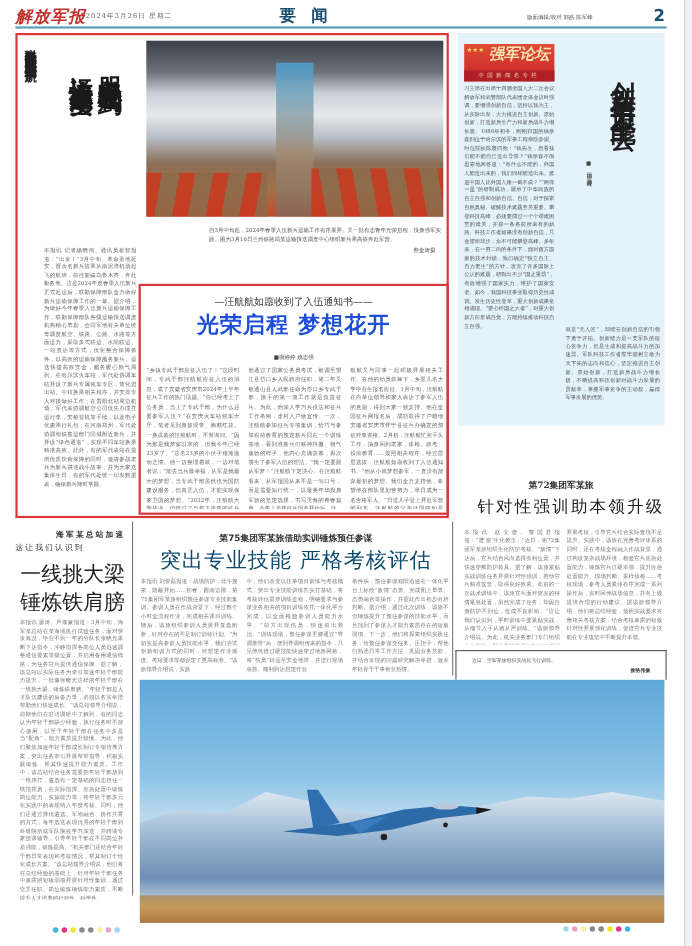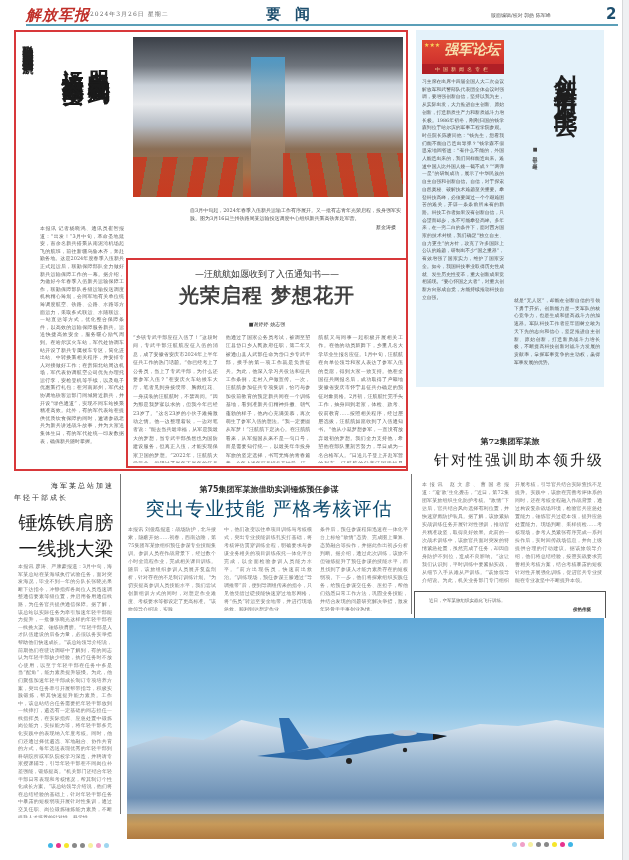--- a/index.html
+++ b/index.html
@@ -1,19 +1,19 @@
 <!DOCTYPE html>
 <html><head>
 <meta charset="utf-8">
 <style>
   * { box-sizing: border-box; margin: 0; padding: 0; }
   html, body { width: 629px; height: 860px; background: #ffffff; overflow: hidden; }
   body { position: relative; font-family: "DejaVu Serif", serif; color: #333; }
 
-  .masthead { position: absolute; left: 26px; top: 4px; width: 592px; height: 22px; border-bottom: 2px solid #5b9fb8; }
+  .masthead { position: absolute; left: 14px; top: 4px; width: 592px; height: 22px; border-bottom: 2px solid #5b9fb8; }
   .masthead .logo { position: absolute; left: 0; top: 2px; font-size: 15px; color: #c0302a; font-style: italic; font-weight: bold; letter-spacing: 1px; font-family: "DejaVu Serif", serif; }
   .masthead .date { position: absolute; left: 64px; top: 6px; font-size: 6px; color: #666; letter-spacing: 1px; }
   .masthead .section { position: absolute; left: 240px; top: 1px; font-size: 15px; color: #1e4f6e; font-weight: bold; letter-spacing: 14px; font-family: "DejaVu Sans", sans-serif; }
   .masthead .editors { position: absolute; left: 465px; top: 8px; font-size: 5px; color: #555; }
   .masthead .pagenum { position: absolute; left: 580px; top: 1px; font-size: 15px; color: #1e4f6e; font-weight: bold; font-family: "DejaVu Sans", sans-serif; }
   .right-edge { position: absolute; left: 622px; top: 0; width: 7px; height: 860px; background: #eef0f2; border-left: 1px solid #d6d8da; }
 
   .lead-box { position: absolute; left: 14px; top: 30px; width: 394px; height: 441px; border: 2px solid #d8383a; }
   .vhead-small { position: absolute; left: 20px; top: 36px; width: 14px; writing-mode: vertical-rl; font-size: 11px; font-weight: bold; color: #222; line-height: 14px; letter-spacing: 1px; }
   .vhead-big { position: absolute; top: 52px; writing-mode: vertical-rl; font-family: "DejaVu Sans", sans-serif; font-weight: bold; color: #1a1a1a; font-size: 22px; line-height: 26px; letter-spacing: 2px; }
@@ -25,21 +25,21 @@
   .photo-train .aisle { position: absolute; left: 118px; top: 20px; width: 34px; height: 140px; background: linear-gradient(180deg, #4aa8e0, #a58a70 60%, #7b6b5e); opacity: .75; }
   .photo-train .sashL { position: absolute; left: 0; bottom: 0; width: 110px; height: 40px; background: repeating-linear-gradient(100deg, #c8381f 0 14px, #8c6a4a 14px 30px); opacity: .85; }
   .photo-train .sashR { position: absolute; right: 0; bottom: 0; width: 120px; height: 44px; background: repeating-linear-gradient(80deg, #c8381f 0 14px, #8c6a4a 14px 30px); opacity: .85; }
   .caption-train { position: absolute; left: 190px; top: 206px; width: 214px; font-size: 5px; line-height: 8px; color: #555; }
   .credit-train { position: absolute; left: 376px; top: 224px; font-size: 5px; color: #444; }
 
   .lead-body { position: absolute; left: 40px; top: 225px; width: 84px; height: 240px; font-size: 5px; line-height: 7.6px; color: #666; text-align: justify; overflow: hidden; }
 
   .feature-box { position: absolute; left: 126px; top: 258px; width: 282px; height: 210px; border: 2px solid #d8383a; }
   .feature-kicker { position: absolute; left: 126px; top: 268px; width: 282px; text-align: center; font-size: 9px; color: #333; font-family: "DejaVu Sans", sans-serif; }
-  .feature-title { position: absolute; left: 126px; top: 282px; width: 282px; text-align: center; font-size: 20px; font-weight: bold; color: #404040; letter-spacing: 1px; }
+  .feature-title { position: absolute; left: 126px; top: 282px; width: 282px; text-align: center; font-size: 20px; font-weight: bold; color: #1d4ed8; letter-spacing: 1px; }
   .feature-byline { position: absolute; left: 126px; top: 321px; width: 282px; text-align: center; font-size: 5px; color: #444; }
   .feature-cols { position: absolute; left: 133px; top: 333px; width: 270px; height: 130px; display: flex; gap: 8px; }
   .feature-cols .col { flex: 1; font-size: 5px; line-height: 8.4px; color: #666; text-align: justify; overflow: hidden; }
 
   .column-panel { position: absolute; left: 416px; top: 30px; width: 188px; height: 357px; background: #e4f2fa; }
   .column-badge { position: absolute; left: 422px; top: 40px; width: 82px; height: 34px; background: linear-gradient(180deg, #e24b34, #c7262a); }
   .column-badge .name { position: absolute; left: 12px; top: 1px; font-size: 14px; font-weight: bold; color: #f7e4b0; font-family: "DejaVu Sans", sans-serif; font-style: italic; margin-left: 10px; }
   .column-badge .sub { position: absolute; left: 0; top: 24px; width: 82px; height: 10px; background: #b01f26; font-size: 5px; color: #f7d7a0; text-align: center; letter-spacing: 3px; line-height: 10px; }
   .column-badge .star { position: absolute; left: 2px; top: 1px; font-size: 6px; color: #f7d35a; }
   .column-body { position: absolute; left: 422px; top: 78px; width: 82px; height: 305px; font-size: 4.8px; line-height: 7.7px; color: #555; text-align: justify; overflow: hidden; }
@@ -50,21 +50,21 @@
   .news72-kicker { position: absolute; left: 416px; top: 436px; width: 188px; text-align: center; font-size: 8px; font-weight: bold; color: #333; }
   .news72-title { position: absolute; left: 416px; top: 451px; width: 188px; text-align: right; font-size: 15px; color: #1e1e1e; font-family: "DejaVu Sans", sans-serif; letter-spacing: 2px; }
   .news72-cols { position: absolute; left: 422px; top: 480px; width: 180px; height: 106px; display: flex; gap: 6px; }
   .news72-cols .col { flex: 1; font-size: 5px; line-height: 8px; color: #777; text-align: justify; overflow: hidden; }
 
   .photo-caption-box { position: absolute; left: 414px; top: 591px; width: 192px; height: 27px; border: 1px solid #555; border-bottom: none; }
   .photo-caption-box .text { position: absolute; left: 14px; top: 6px; font-size: 4.5px; color: #666; }
   .photo-caption-box .credit { position: absolute; right: 14px; top: 15px; font-size: 4.5px; color: #333; font-weight: bold; }
 
   .left-kicker { position: absolute; left: 14px; top: 480px; width: 100px; font-size: 7px; line-height: 12px; color: #333; }
-  .left-kicker .l1 { display: block; text-align: right; letter-spacing: 2px; }
+  .left-kicker .l1 { display: block; text-align: right; letter-spacing: 2px; font-weight: bold; }
   .left-kicker .l2 { display: block; text-align: left; letter-spacing: 2px; }
   .left-title { position: absolute; left: 14px; top: 509px; width: 104px; text-align: center; font-size: 19px; line-height: 26px; color: #1e1e1e; font-family: "DejaVu Sans", sans-serif; }
   .left-body { position: absolute; left: 18px; top: 563px; width: 94px; height: 255px; font-size: 5px; line-height: 7.6px; color: #777; text-align: justify; overflow: hidden; }
   .divider-v { position: absolute; left: 120px; top: 474px; width: 1px; height: 340px; background: #777; }
 
   .news75-kicker { position: absolute; left: 124px; top: 484px; width: 290px; text-align: center; font-size: 8px; font-weight: bold; color: #333; font-family: "DejaVu Sans", sans-serif; }
   .news75-title { position: absolute; left: 124px; top: 496px; width: 290px; text-align: center; font-size: 19px; font-weight: normal; color: #0c4a6e; letter-spacing: 1px; }
   .news75-cols { position: absolute; left: 128px; top: 525px; width: 280px; height: 86px; display: flex; gap: 8px; }
   .news75-cols .col { flex: 1; font-size: 5px; line-height: 8px; color: #777; text-align: justify; overflow: hidden; }
   .divider-v2 { position: absolute; left: 411px; top: 474px; width: 1px; height: 140px; background: #777; }
@@ -131,25 +131,25 @@
 
 <div class="news72-kicker">第72集团军某旅</div>
 <div class="news72-title">针对性强训助本领升级</div>
 <div class="news72-cols">
   <div class="col">本报讯 赵文彦、曹国君报道：“遭‘敌’生化袭击，”近日，第72集团军某旅组织生化防护考核。“敌情”下达后，官兵结合风向选择有利位置，并快速穿戴防护装具。据了解，该旅紧贴实战训练任务开展针对性强训，推动官兵精准攻坚，取得良好效果。此前的一次战术训练中，该旅官兵面对突发的特情紧急处置，虽然完成了任务，却因自身防护不到位，造成不良影响。“这让我们认识到，平时训练中要紧贴实战，从细节入手从难从严训练。”该旅领导介绍说。为此，机关业务部门专门组织生化防护、野战救护等课目制订了强训计划，并结合训练情况</div>
   <div class="col">开展考核，引导官兵结合实际查找不足提升。实践中，该旅在完善考评体系的同时，还在考核全程融入作战背景，通过构设复杂战场环境，检验官兵应急处置能力，锤炼官兵过硬本领，提升应急处置能力。现场判断、采样侦检……考核现场，参考人员紧张有序完成一系列操作后，实时回传战场信息，并向上级提供合理的行动建议。据该旅领导介绍，他们将总结经验，按照实战要求完善相关考核方案，结合考核暴露的短板针对性开展强化训练，促进官兵专业技能在专业攻坚中不断提升本领。</div>
 </div>
 
 <div class="left-kicker">
   <span class="l1">海军某总站加速</span>
-  <span class="l2">年轻干部成长</span>
+  <span class="l2">这让我们认识到</span>
 </div>
 <div class="left-title">
+  <div>一线挑大梁</div>
   <div>锤炼铁肩膀</div>
-  <div>一线挑大梁</div>
 </div>
 <div class="left-body">本报讯 廖涛、严康豪报道：3月中旬，海军某总站在某海域执行试验任务，面对突发海况，毕业不到一年的分队长张晓光果断下达指令，冲静指挥各岗位人员迅速调整通信要素等级位置，并启用备用通信线路，为任务官兵提供通信保障。据了解，该总站以实际任务为牵引加速年轻干部能力提升，一批像张晓光这样的年轻干部在一线挑大梁、锤炼铁肩膀。“年轻干部是人才队伍建设的后备力量，必须以务实举措帮助他们快速成长。”该总站领导介绍说，前期他们在驻访调研中了解到，有的同志认为年轻干部缺少经验，执行任务时不放心使用，以至于年轻干部在任务中多是当“配角”，能力素质提升较慢。为此，他们聚焦加速年轻干部成长制订专项培养方案，突出任务牵引开展帮带指导，积极实践锻炼，帮其快速提升能力素质。工作中，该总站结合任务需要把年轻干部放到一线摔打，遴选有一定基础的同志担任一线指挥员，在实际指挥、应急处置中锻炼岗位能力，实操能力等，将年轻干部多元化实践中的表现纳入年度考核。同时，他们还通过择优遴选、军地融合、协作共育的方式，每年选送表现优秀的年轻干部到科研院所或军队院校学习深造，并聘请专家授课辅导，引导年轻干部在不同岗位补差强能，锻炼提高。“机关部门还结合年轻干部日常表现和考核情况，帮其制订个性化成长方案。”该总站领导介绍说，他们将在总结经验的基础上，针对年轻干部任务中暴露的短板弱项开展针对性集训，通过交叉任职、岗位锻炼锤炼能力素质，不断提升人才培养的针对性、科学性。</div>
 <div class="divider-v"></div>
 
 <div class="news75-kicker">第75集团军某旅借助实训锤炼预任参谋</div>
 <div class="news75-title">突出专业技能 严格考核评估</div>
 <div class="news75-cols">
   <div class="col">本报讯 刘俊磊报道：战场防护，北斗搜索，隐蔽开始……初春，西南边陲，第75集团军某旅组织预任参谋专业技能集训。参训人员在作战背景下，经过数个小时全流程作业，完成相关课目训练。随后，该旅组织参训人员展开复盘剖析，针对存在的不足制订训练计划。“为切实提高参训人员技能水平，我们尝试创新组训方式的同时，对想定作业难度、考核要求等都设定了更高标准。”该旅领导介绍说，实践</div>
   <div class="col">中，他们改变以往单项目训练与考核模式，突出专业技能训练扎实打基础，将考核评估贯穿训练全程，明确要求与参谋业务相关的项目训练依托一体化平台完成，以全面检验参训人员能力水平。“前方出现伤员，快速前出救治。”训练现场，预任参谋王滕通过“导调推带”后，便到导调组传来的指令，只见他凭借过硬技能快速穿过地形网格，将“伤员”转运至安全地带，并进行现场急救。顺利到达想定作业</div>
   <div class="col">条件后，预任参谋程阳迅速在一体化平台上标绘“敌情”态势、完成图上量算、态势融合等操作，并据此作出初步分析判断。据介绍，通过此次训练，该旅不但锤炼提升了预任参谋的技能水平，而且找到了参谋人才能力素质存在的短板弱项。下一步，他们将探索组织实践任务，给预任参谋交任务、压担子，帮他们熟悉日常工作方法，巩固业务技能，并结合发现的问题研究解决举措，激发年轻骨干干事创业热情。</div>

